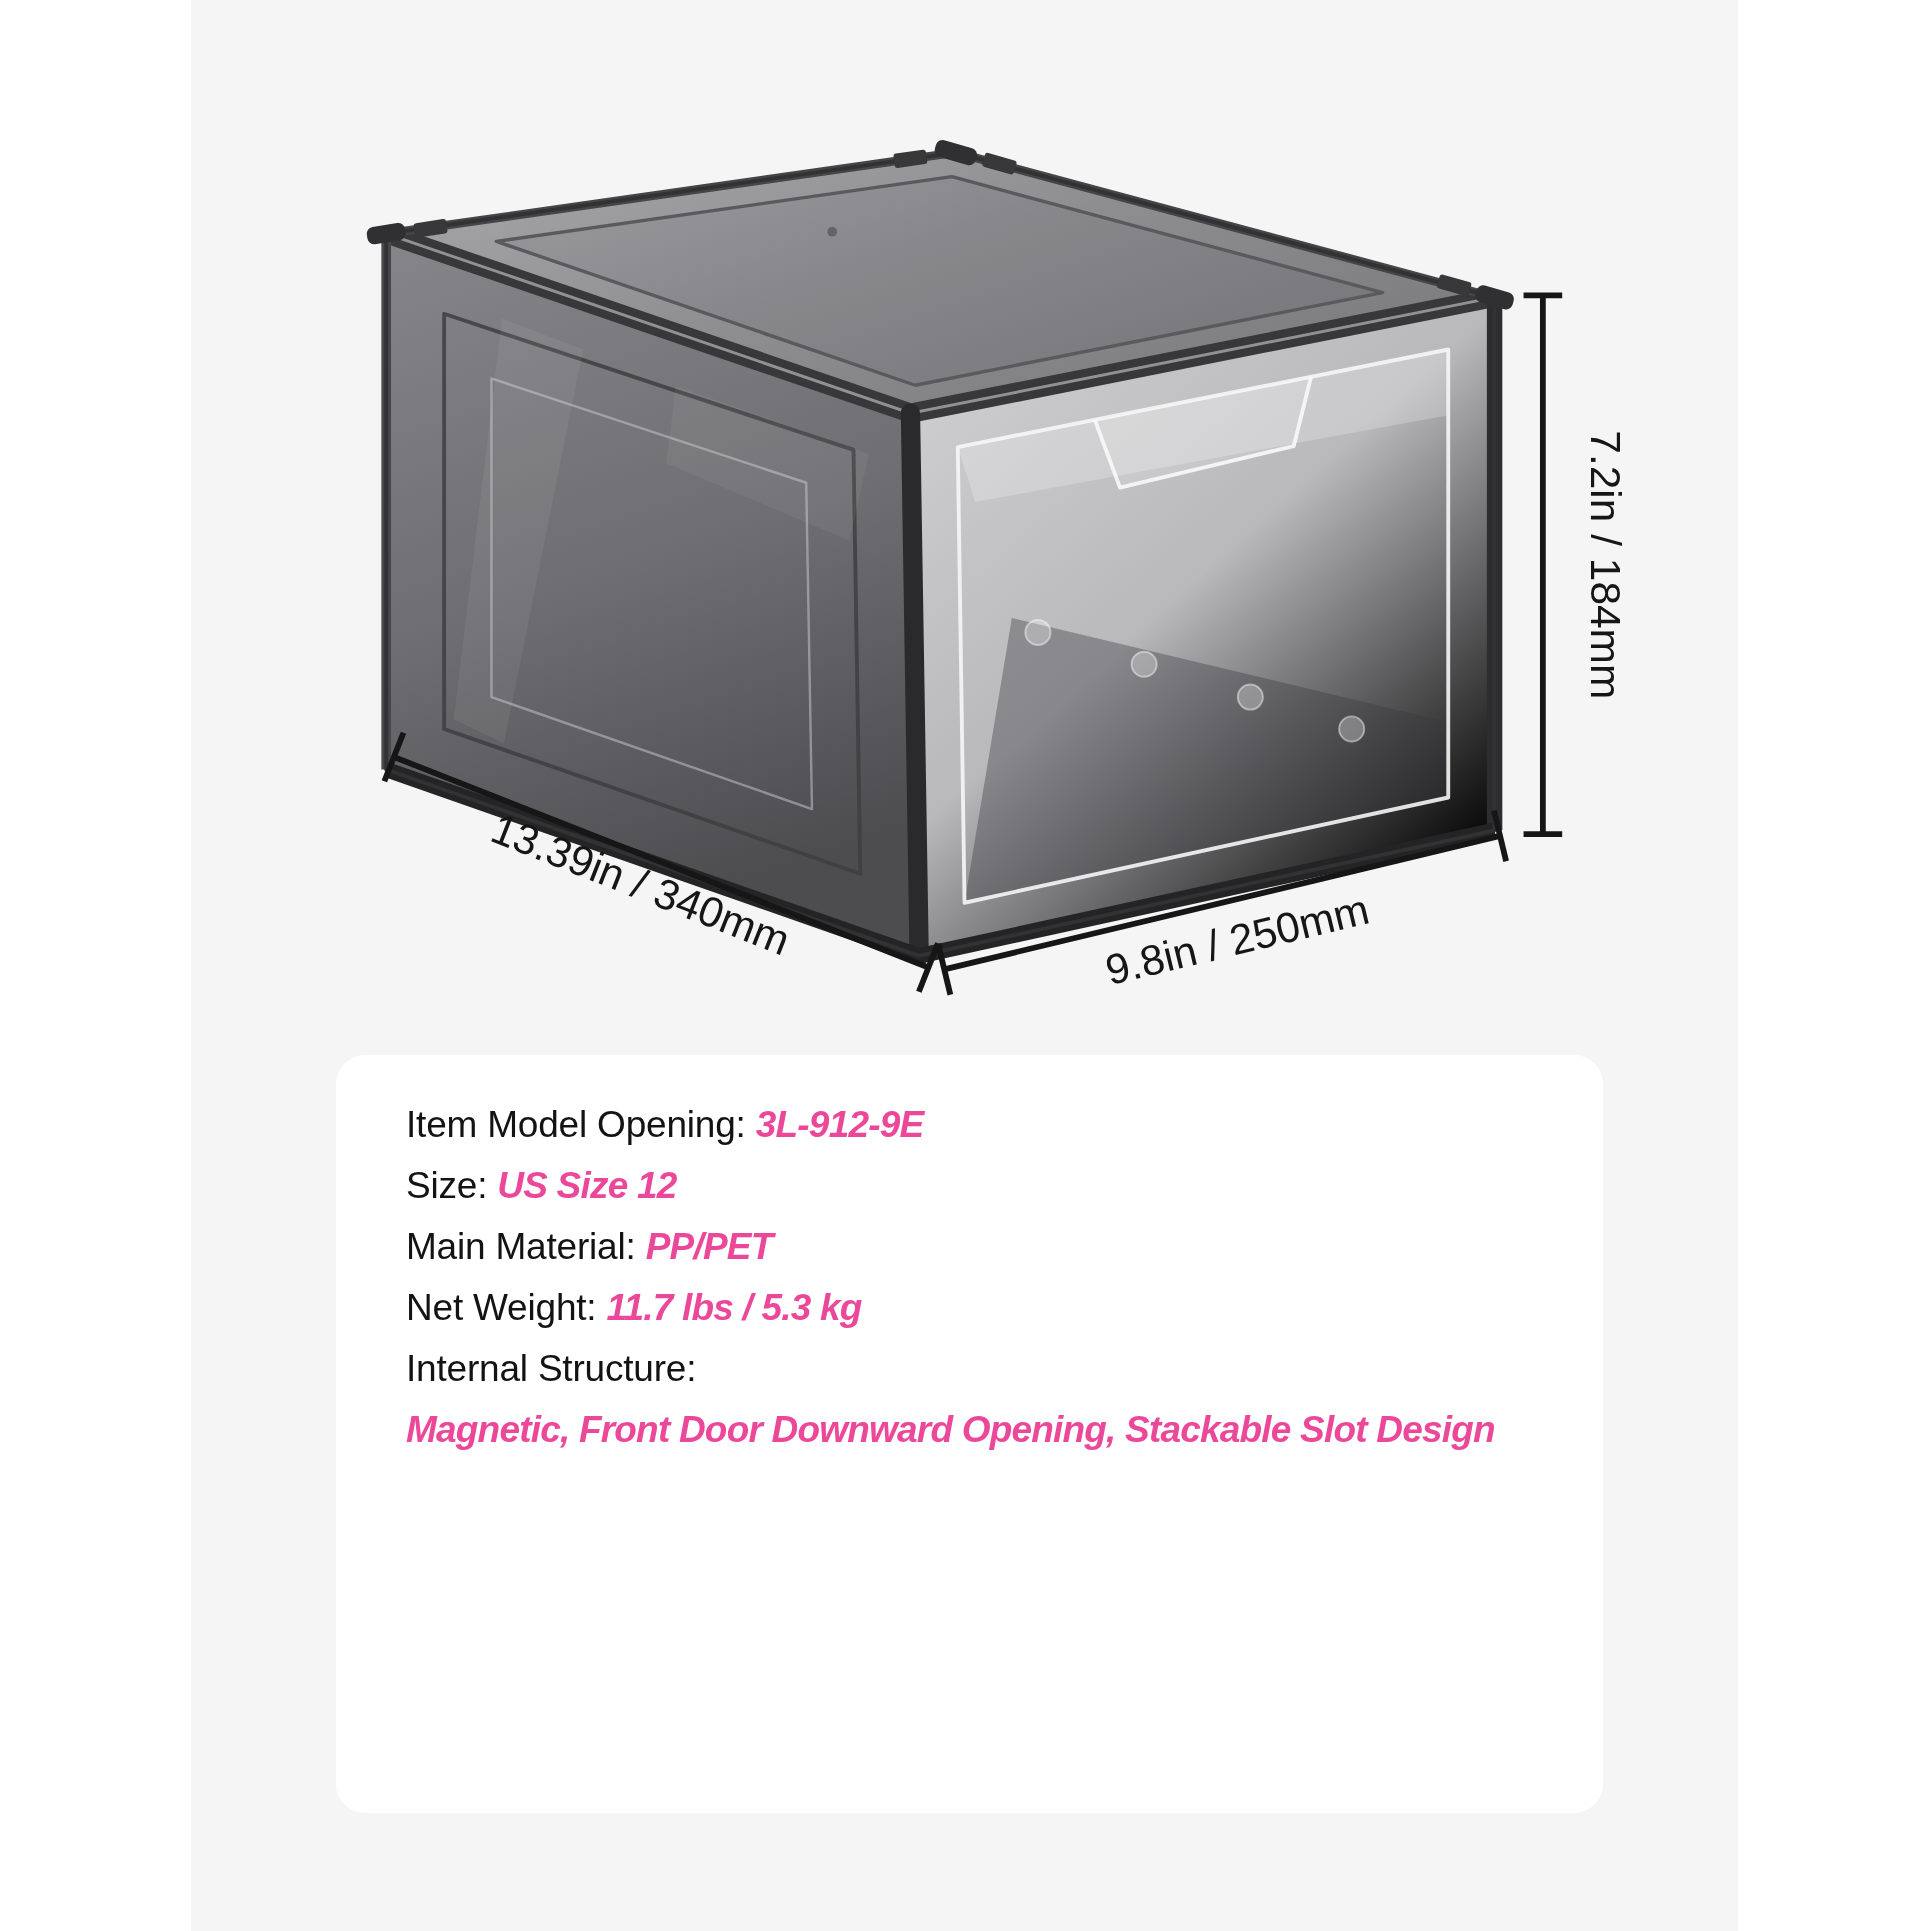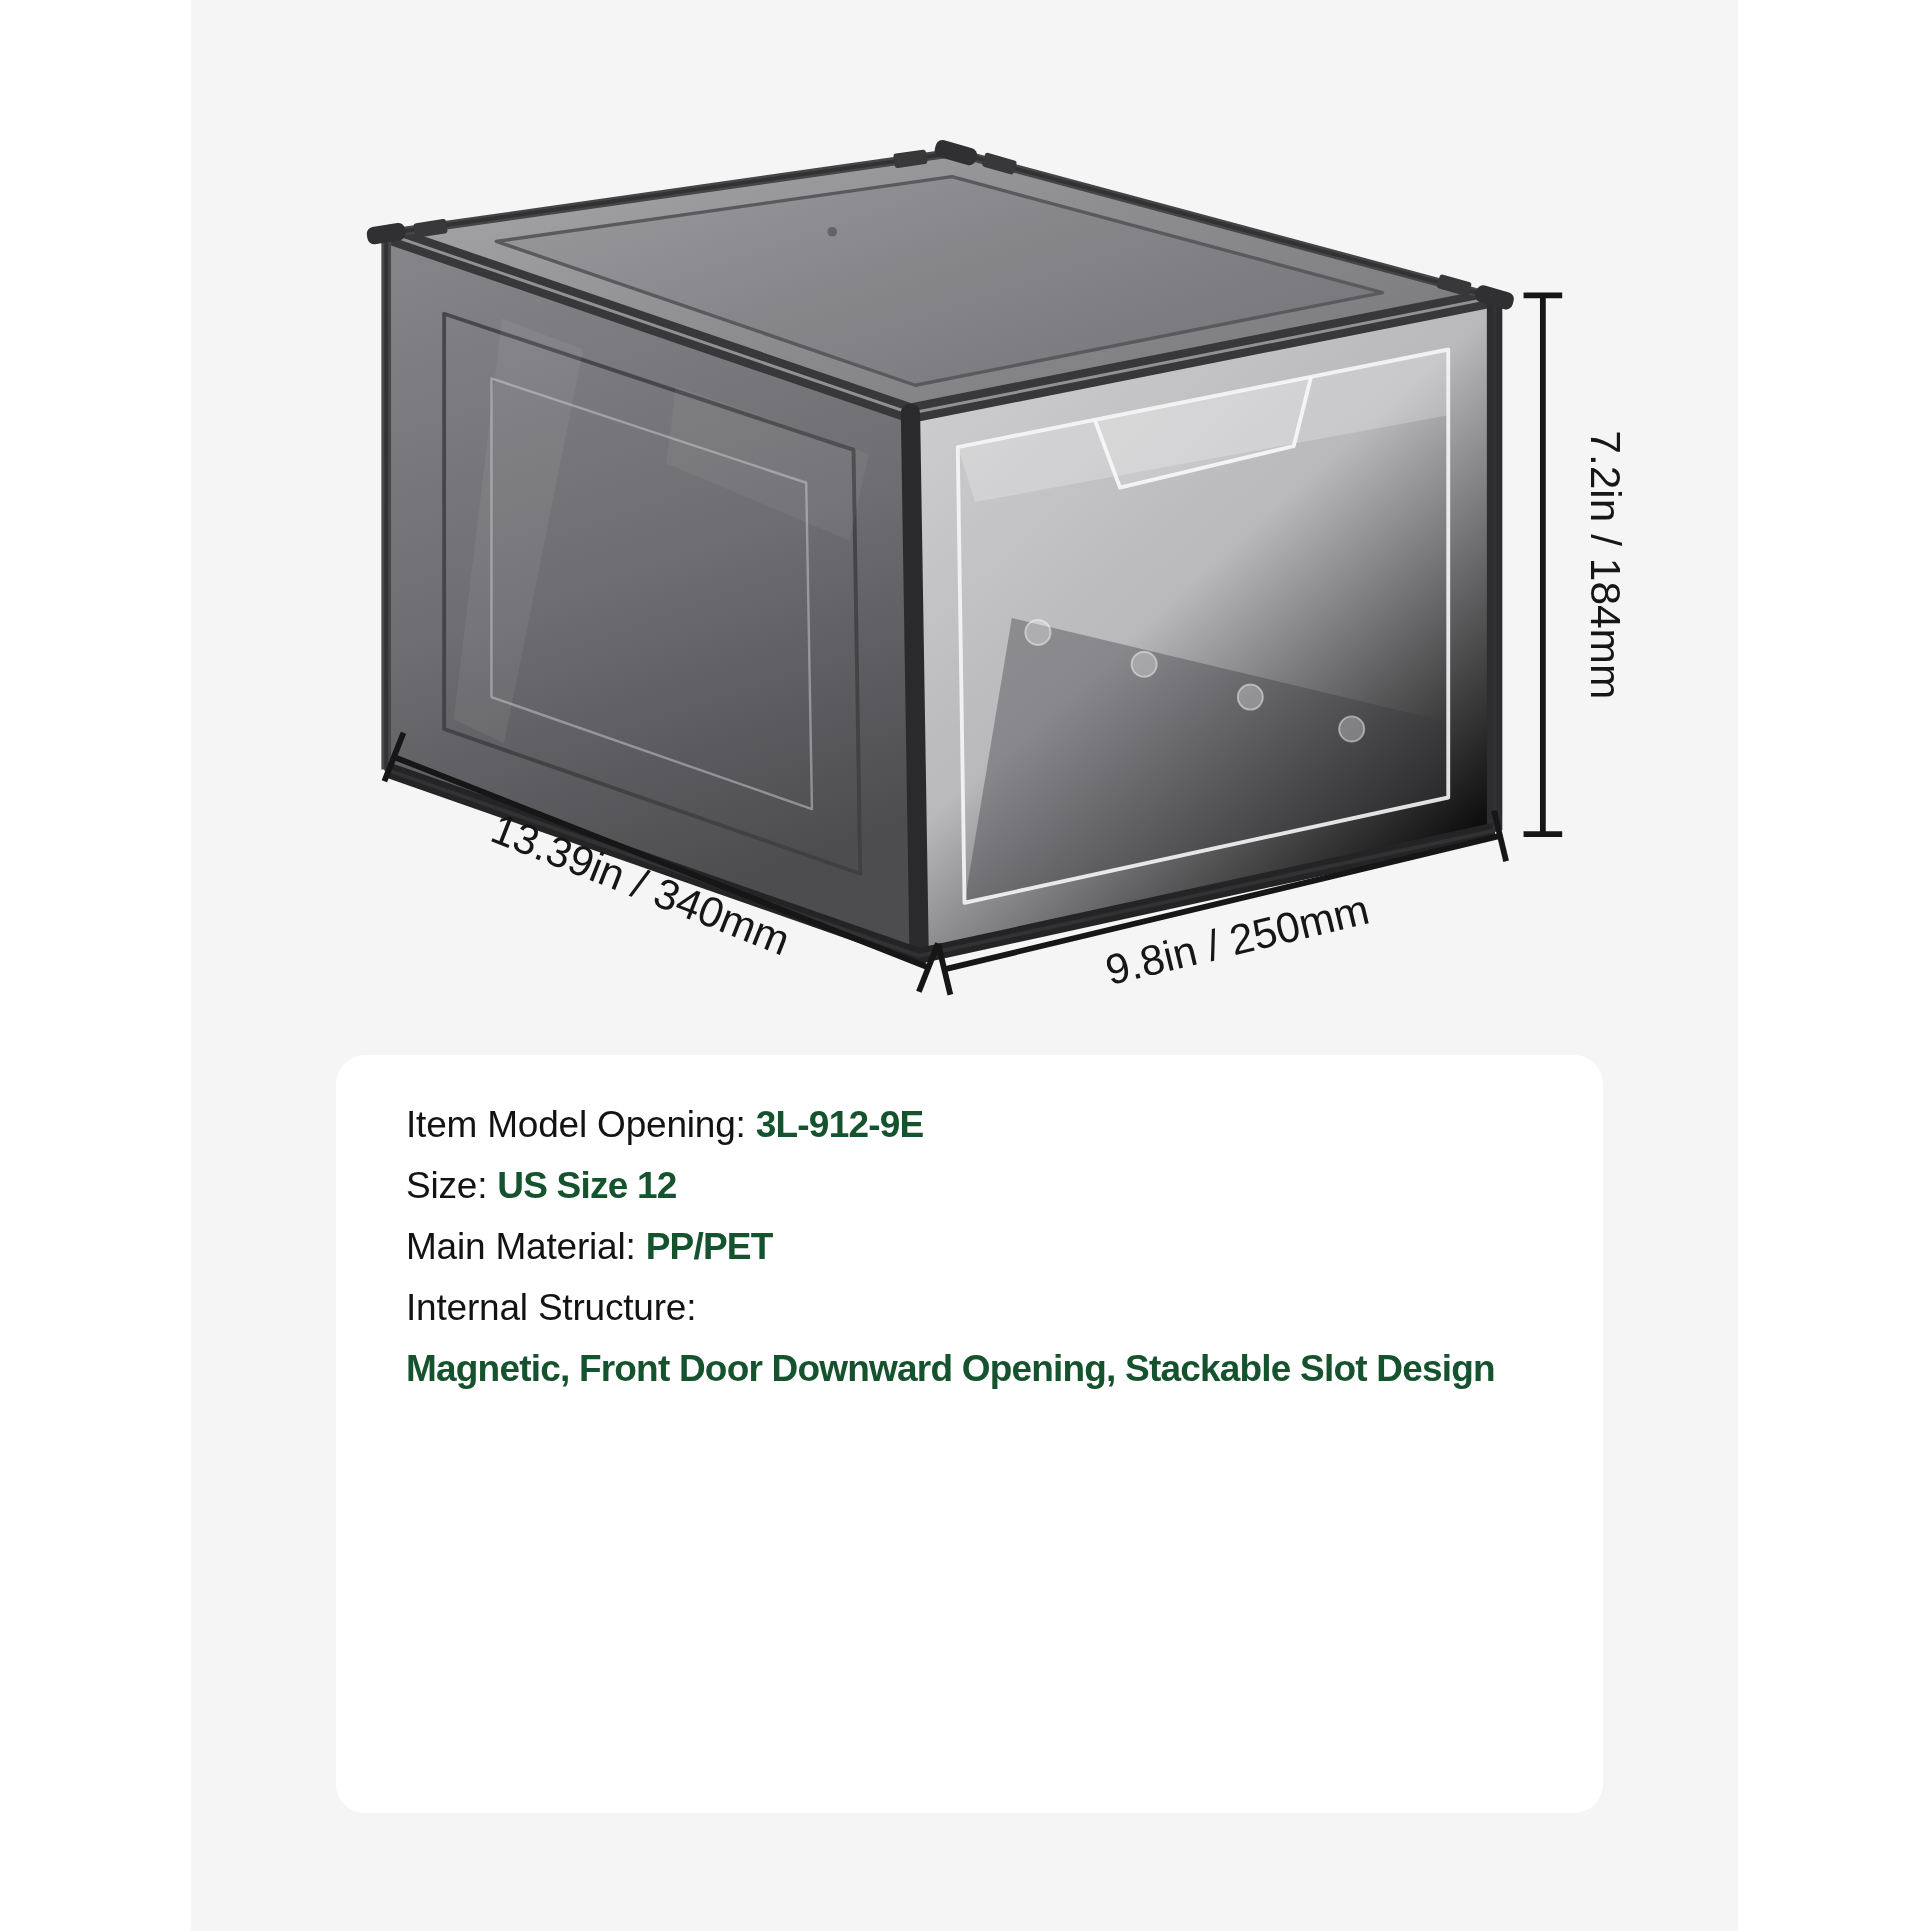--- a/index.html
+++ b/index.html
@@ -17,21 +17,21 @@
   .spec-panel{
     position:absolute;left:336px;top:1055px;width:1267px;height:758px;
     background:#ffffff;border-radius:29px;box-sizing:border-box;
     padding:39px 54px 0 70px;
   }
   .spec-row{
     font-size:37px;line-height:61px;color:#131313;
     letter-spacing:-0.2px;white-space:nowrap;
   }
   .spec-label{font-weight:400;color:#131313;}
-  .spec-value{font-weight:700;color:#14532d;letter-spacing:-0.8px;}
+  .spec-value{font-weight:700;color:#ec4899;letter-spacing:-0.8px;font-style:italic;}
   .dim-text{
     font-family:"Liberation Sans", sans-serif;
     font-size:44px;fill:#161616;font-weight:400;
   }
 </style>
 </head>
 <body>
 
 <div class="canvas-band"></div>
 
@@ -133,16 +133,17 @@
     <line x1="0" y1="-27" x2="0" y2="27" stroke-width="6"></line>
     <line x1="592" y1="-27" x2="592" y2="27" stroke-width="6"></line>
   </g>
   <text class="dim-text" transform="translate(1285,988) rotate(-13.5)" text-anchor="middle">9.8in / 250mm</text>
 </svg>
 
 <div class="spec-panel">
   <div class="spec-row"><span class="spec-label">Item Model Opening: </span><span class="spec-value">3L-912-9E</span></div>
   <div class="spec-row"><span class="spec-label">Size: </span><span class="spec-value">US Size 12</span></div>
   <div class="spec-row"><span class="spec-label">Main Material: </span><span class="spec-value">PP/PET</span></div>
+  <div class="spec-row"><span class="spec-label">Net Weight: </span><span class="spec-value">11.7 lbs / 5.3 kg</span></div>
   <div class="spec-row"><span class="spec-label">Internal Structure:</span><span class="spec-value"></span></div>
   <div class="spec-row"><span class="spec-label"></span><span class="spec-value">Magnetic, Front Door Downward Opening, Stackable Slot Design</span></div>
 </div>
 
 
 </body></html>

